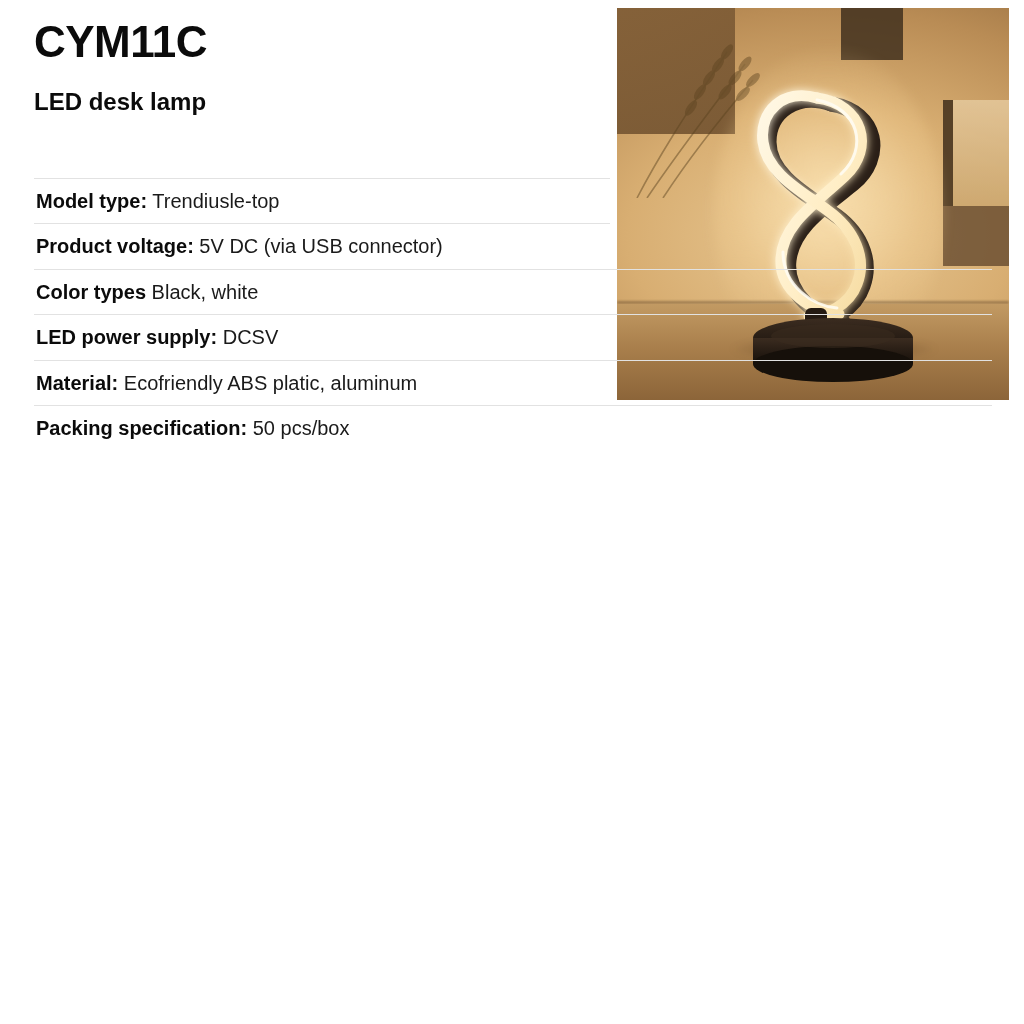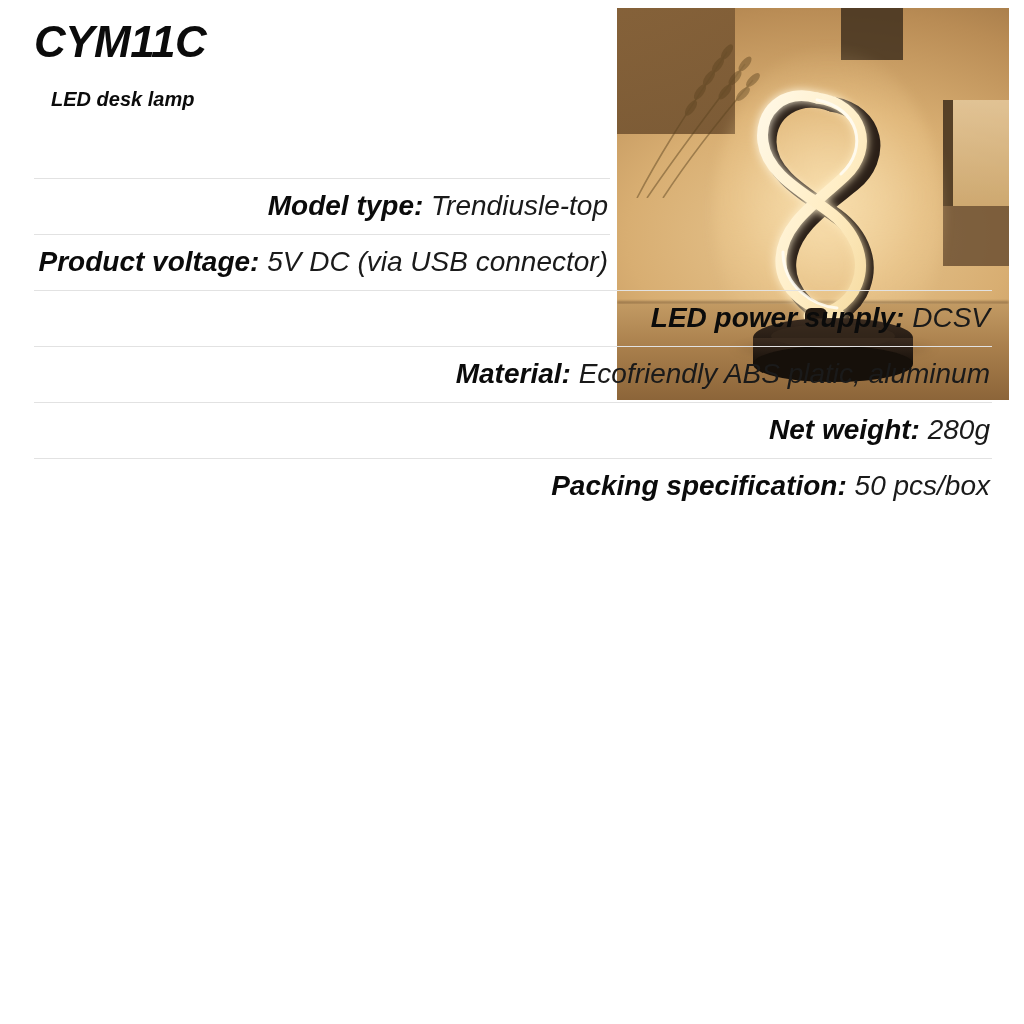--- a/index.html
+++ b/index.html
@@ -15,61 +15,59 @@
     overflow: hidden;
     position: relative;
   }
 
   .sheet {
     position: relative;
     width: 1024px;
     height: 1024px;
     box-sizing: border-box;
     padding: 7px;
-    font-style: italic;
   }
 
   
   .title-block {
     position: absolute;
     left: 34px;
     top: 18px;
     width: 560px;
   }
   .product-code {
     font-size: 44px;
     font-weight: bold;
     letter-spacing: -0.5px;
     line-height: 1.1;
     margin: 0 0 22px 0;
     color: #0b0b0b;
   }
   .product-name {
-    font-size: 20px;
+    font-size: 24px;
     font-weight: bold;
     line-height: 1.15;
-    margin: 17px;
+    margin: 0;
     color: #0b0b0b;
   }
 
   
   .spec-list {
     position: absolute;
     left: 34px;
     top: 178px;
     width: 958px;
   }
   .spec-row {
     border-top: 1px solid #e2e2e2;
     padding: 9px 2px 9px 2px;
-    font-size: 28px;
+    font-size: 20px;
     line-height: 1.32;
     color: #111111;
     box-sizing: border-box;
-    text-align: right;
   }
   .spec-row:first-child {
     border-top: 1px solid #e2e2e2;
   }
   .spec-row.narrow {
     width: 576px;
   }
   .spec-label {
     font-weight: bold;
     color: #0b0b0b;
@@ -284,36 +282,36 @@
       <span class="spec-value">Trendiusle-top</span>
     </div>
 
     <div class="spec-row narrow">
       <span class="spec-label">Product voltage:</span>
       <span class="spec-value">5V DC (via USB connector)</span>
     </div>
 
 
 
+    <div class="spec-row">
+      <span class="spec-label">Color types</span>
+      <span class="spec-value">Black, white</span>
+    </div>
 
     <div class="spec-row">
       <span class="spec-label">LED power supply:</span>
       <span class="spec-value">DCSV</span>
     </div>
 
     <div class="spec-row">
       <span class="spec-label">Material:</span>
       <span class="spec-value">Ecofriendly ABS platic, aluminum</span>
     </div>
 
 
-    <div class="spec-row">
-      <span class="spec-label">Net weight:</span>
-      <span class="spec-value">280g</span>
-    </div>
 
 
 
 
     <div class="spec-row">
       <span class="spec-label">Packing specification:</span>
       <span class="spec-value">50 pcs/box</span>
     </div>
 
   </div>

